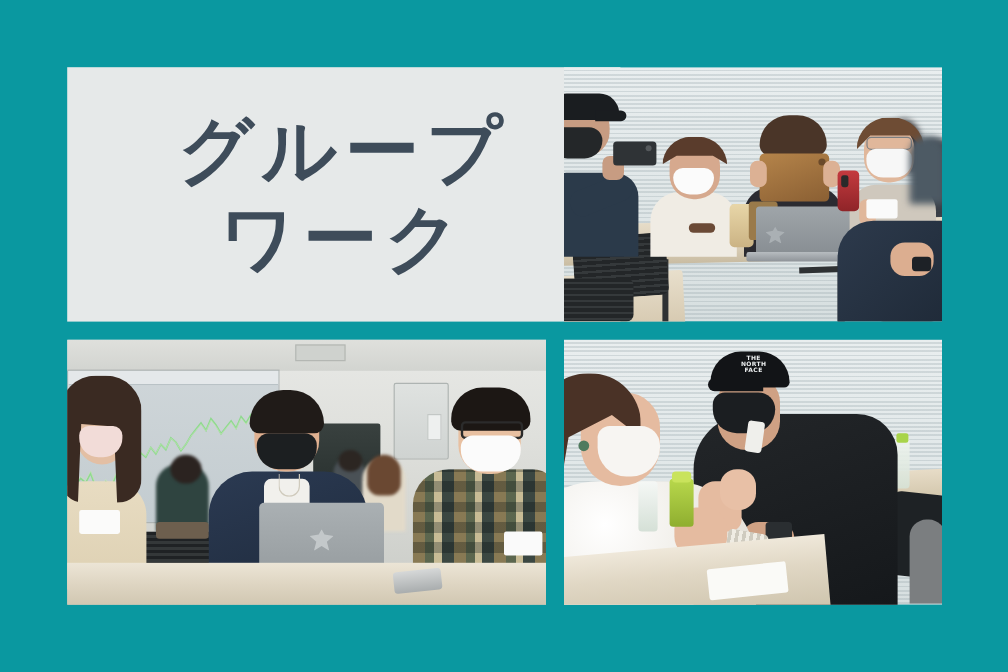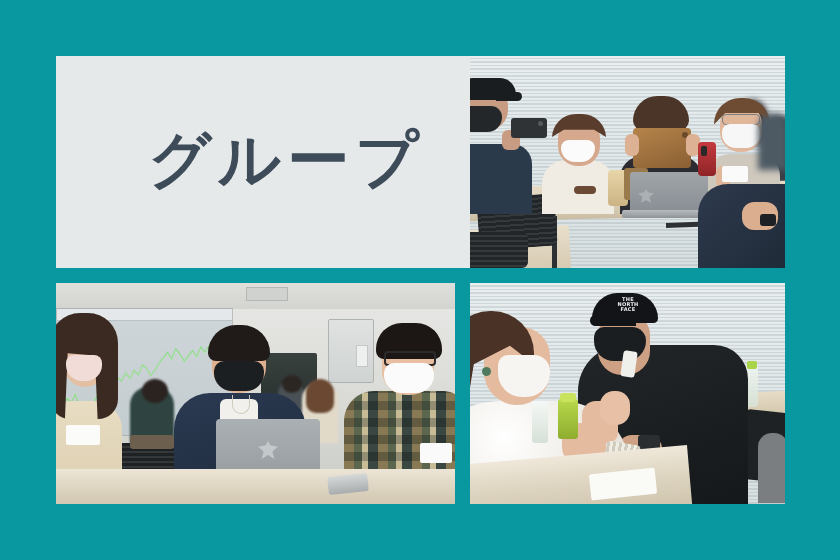--- a/index.html
+++ b/index.html
@@ -123,20 +123,21 @@
   .phone-dark{background:#2f3336;border-radius:3px;position:absolute;}
   .bottle{position:absolute;border-radius:3px;}
 </style>
 </head>
 <body>
 
 <div id="stage">
 
   <div class="panel" id="title-panel">
     <div class="title-line" id="title-line-1">グループ</div>
+    <div class="title-line" id="title-line-2">ワーク</div>
   </div>
 
   <div class="photo" id="photo-topright">
     <div class="blinds"></div>
 
     <div class="ph-layer softer" style="left:268px;top:48px;width:30px;height:40px;background:#4a4a52;border-radius:14px 14px 4px 4px;"></div>
     <div class="ph-layer softer" style="left:272px;top:44px;width:22px;height:24px;background:#2e2b2c;border-radius:50%;"></div>
     <div class="ph-layer softer" style="left:296px;top:60px;width:26px;height:70px;background:#3a3f47;border-radius:12px 8px 0 0;"></div>
 
     <div class="desk"></div>

